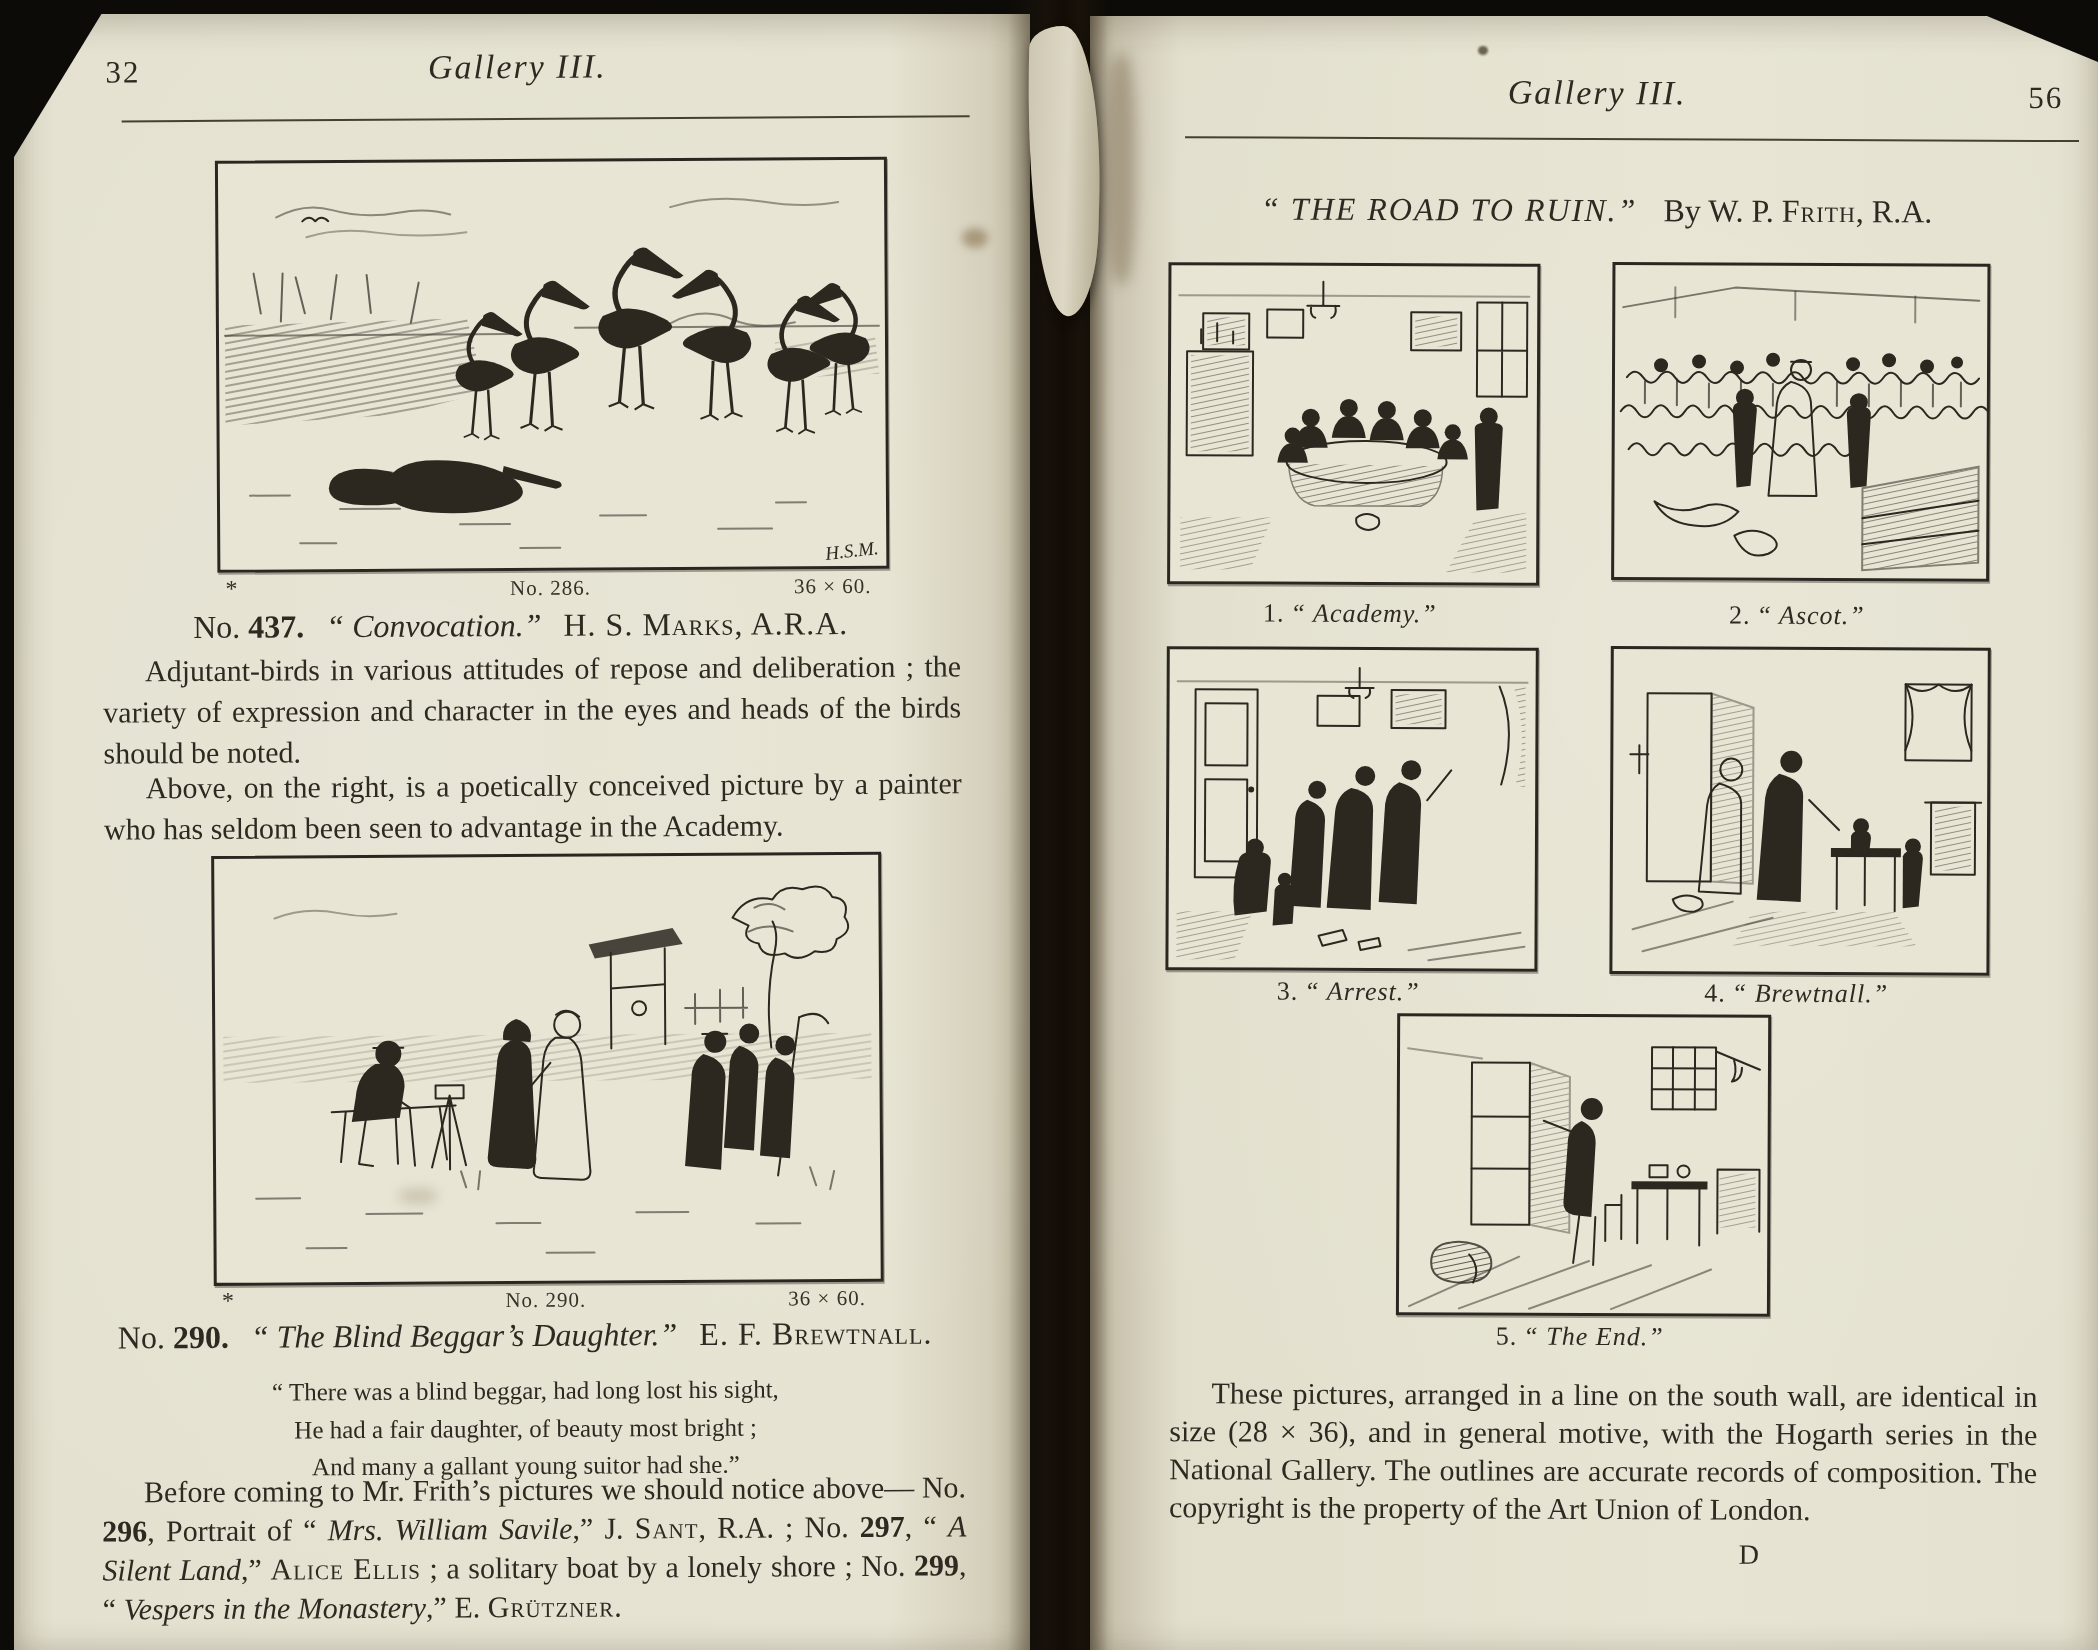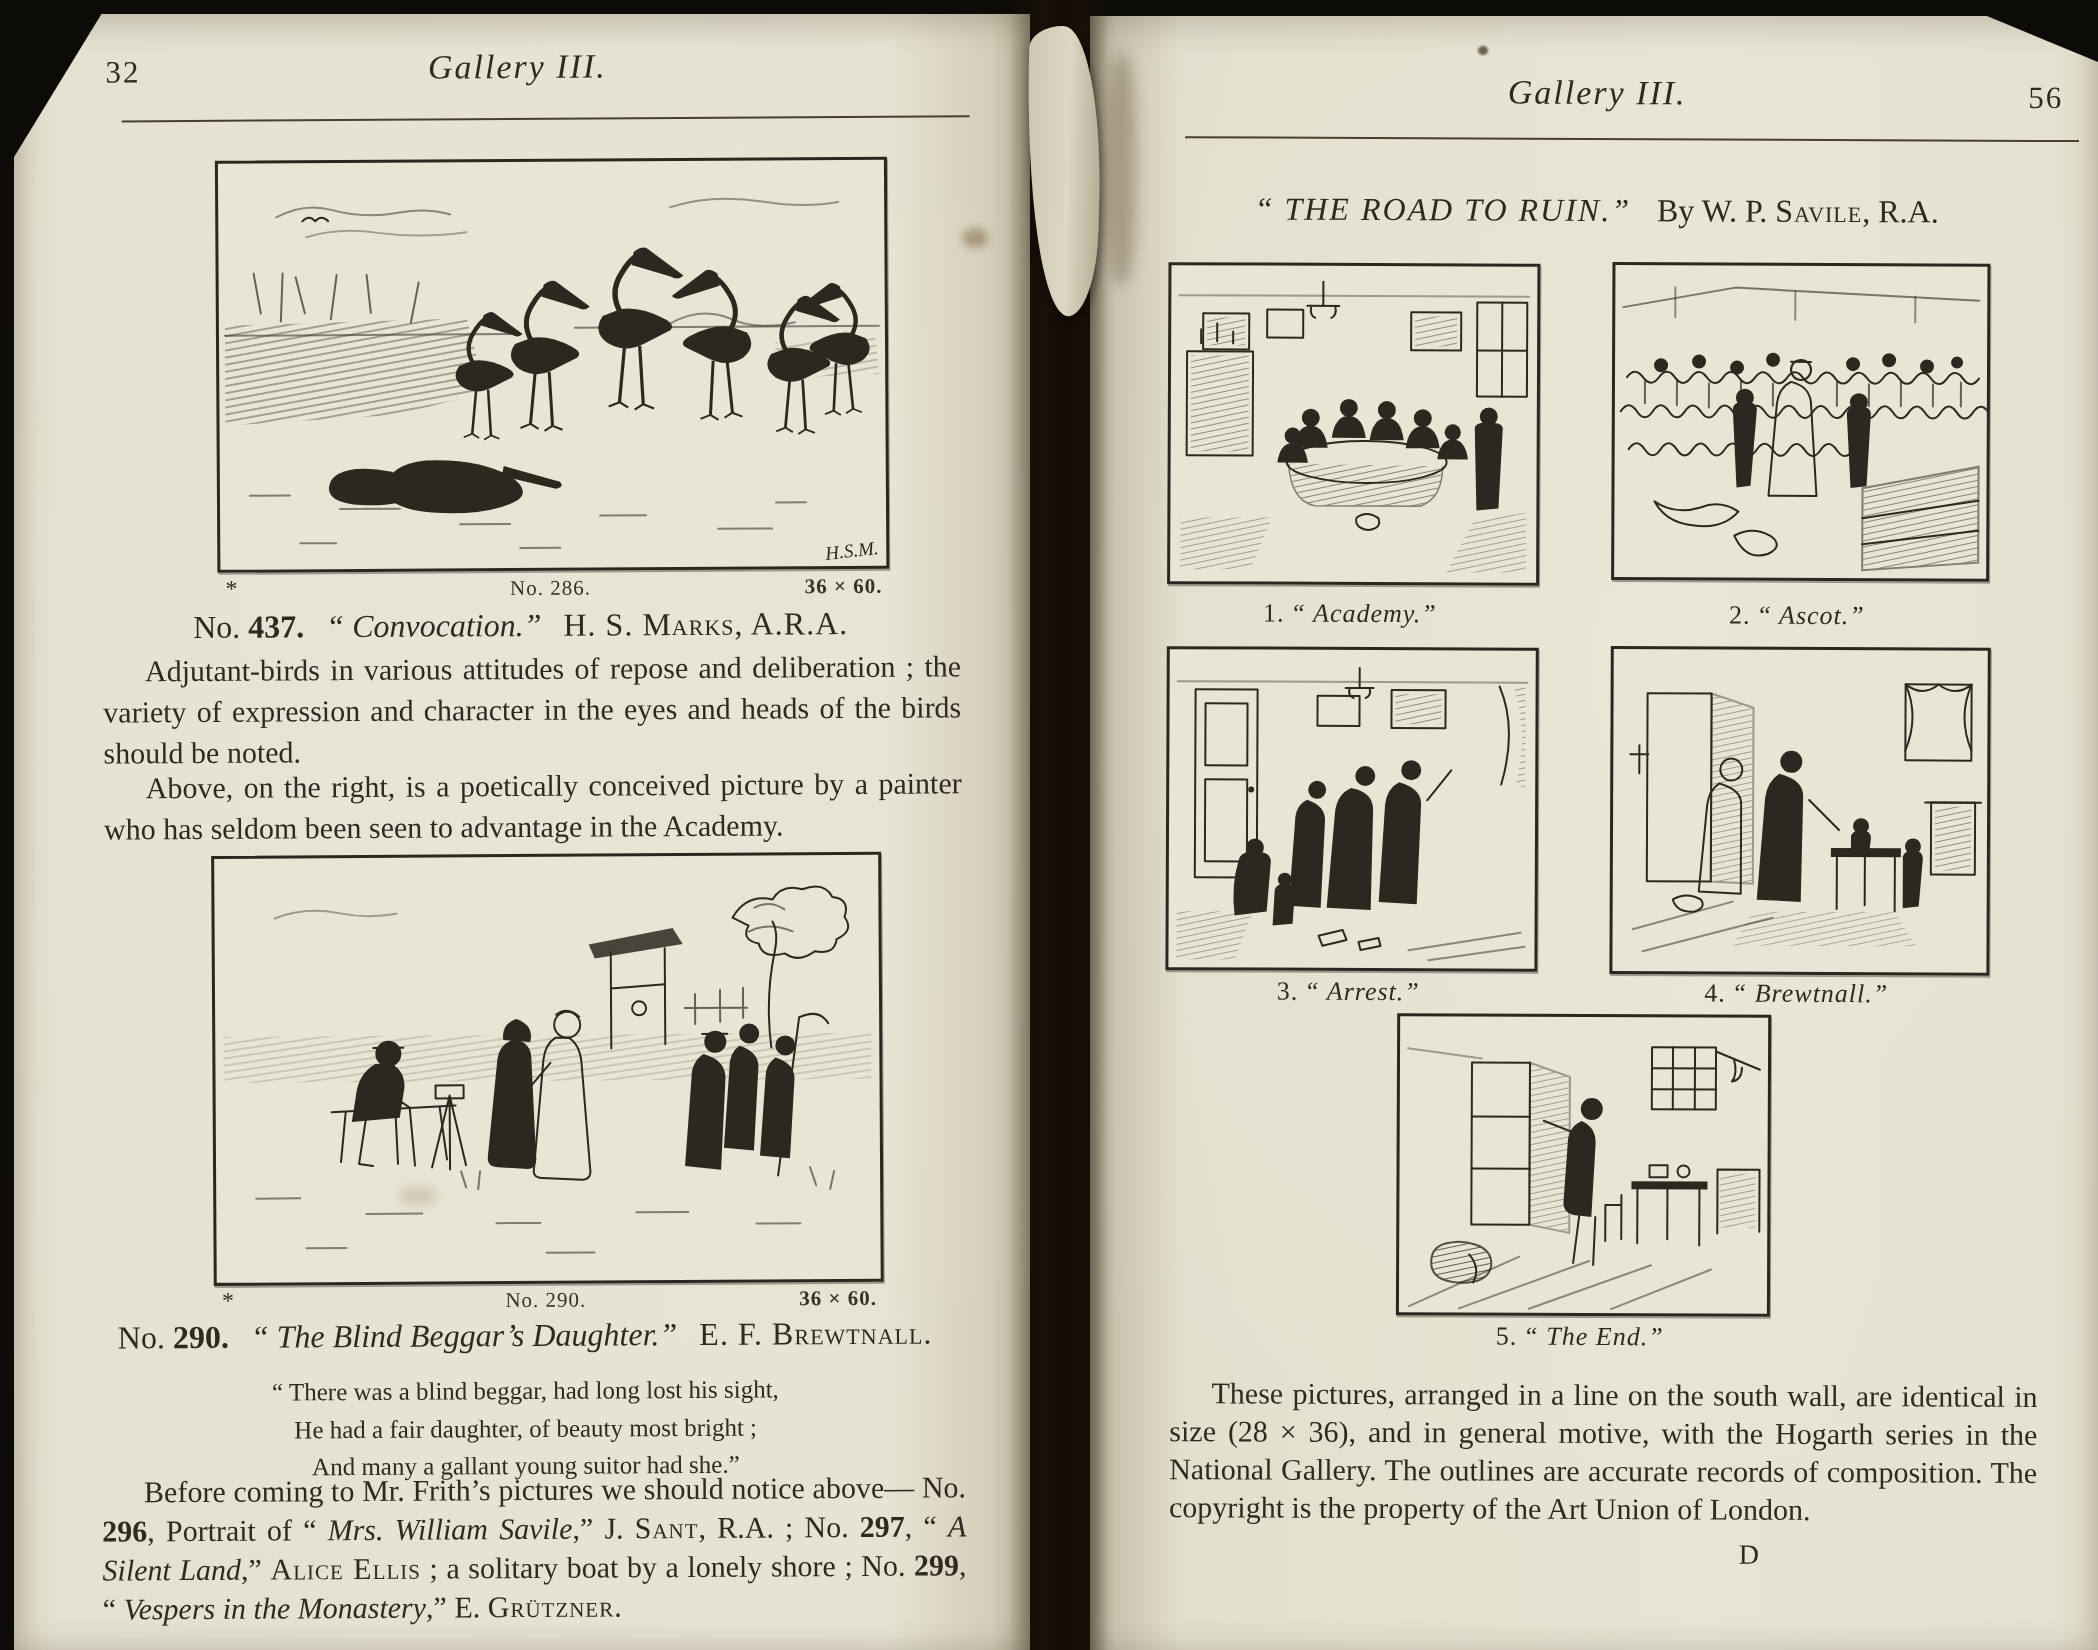--- a/index.html
+++ b/index.html
@@ -60,21 +60,21 @@
   .heading{width:100%;text-align:center;font-size:32px;white-space:nowrap;}
   .heading .ht{margin:0 22px;}
   .b{font-weight:bold;}
   .it{font-style:italic;}
   .sc{font-variant:small-caps;letter-spacing:1px;}
   .plate{position:absolute;border:3px solid #2b2720;background:#e8e5d5;box-shadow:1px 2px 0 rgba(43,39,32,.4);}
   .plate svg{display:block;width:100%;height:100%;}
   .plate-caption{position:absolute;height:30px;font-size:21px;letter-spacing:1px;color:#373227;}
   .plate-caption .ast{position:absolute;left:8px;top:0;font-size:24px;}
   .plate-caption .pl{position:absolute;left:0;width:100%;text-align:center;top:2px;}
-  .plate-caption .ps{position:absolute;right:1px;top:2px;font-weight:bold;}
+  .plate-caption .ps{position:absolute;right:12px;top:2px;}
   .poem{width:100%;text-align:center;font-size:25px;line-height:1.5;}
   .sig{position:absolute;right:8px;bottom:4px;font-style:italic;font-size:19px;transform:rotate(-6deg);color:#2c2820;}
   .rp-head{text-align:center;}
   .rp-title{width:100%;text-align:center;font-size:32px;white-space:nowrap;}
   .rp-title .q{letter-spacing:2px;margin-right:26px;}
   .rp-cap{position:absolute;text-align:center;font-size:26px;letter-spacing:1px;}
   .rp-cap .cn{margin-right:6px;}
   .dmark{font-size:28px;letter-spacing:1px;}
   .s{fill:none;stroke:#2c2820;stroke-width:2;stroke-linecap:round;stroke-linejoin:round;}
   .f{fill:#2c2820;stroke:none;}
@@ -201,21 +201,21 @@
     <p class="abs para ind" style="left:84px;width:864px;top:1456px;line-height:1.3;"><span>Before coming to Mr. Frith’s pictures we should notice above— No. </span><span class="b">296</span><span>, Portrait of “ </span><span class="it">Mrs. William Savile</span><span>,” J. </span><span class="sc">Sant</span><span>, R.A. ; No. </span><span class="b">297</span><span>, “ </span><span class="it">A Silent Land</span><span>,” </span><span class="sc">Alice Ellis</span><span> ; a solitary boat by a lonely shore ; No. </span><span class="b">299</span><span>, “ </span><span class="it">Vespers in the Monastery</span><span>,” E. </span><span class="sc">Grützner</span><span>.</span></p>
   </div>
 </div>
 
 <div class="page page-right">
   <div class="tilt-r">
     <div class="abs running rp-head" style="left:0;right:70px;top:58px;">Gallery III.</div>
     <div class="abs pageno" style="right:38px;top:62px;">56</div>
     <div class="abs rule" style="left:92px;right:22px;top:122px;"></div>
 
-    <div class="abs rp-title" style="left:0;right:50px;top:176px;"><span class="it q">“ THE ROAD TO RUIN.”</span><span>By W. P.</span> <span class="sc">Savile</span><span>, R.A.</span></div>
+    <div class="abs rp-title" style="left:0;right:50px;top:176px;"><span class="it q">“ THE ROAD TO RUIN.”</span><span>By W. P.</span> <span class="sc">Frith</span><span>, R.A.</span></div>
 
     <div class="plate" style="left:76px;top:248px;width:366px;height:316px;">
       <svg viewBox="0 0 366 316">
         <defs>
           <pattern id="p3h" width="6" height="6" patternUnits="userSpaceOnUse" patternTransform="rotate(-12)">
             <line x1="0" y1="2.5" x2="6" y2="2.5" stroke="#3c372a" stroke-width="1"></line>
           </pattern>
           <g id="p3fg">
               <circle cx="0" cy="0" r="9" fill="#2c2820"></circle>
               <path d="M-17 30 q3 -22 17 -22 q14 0 17 22 z" fill="#2c2820"></path>

